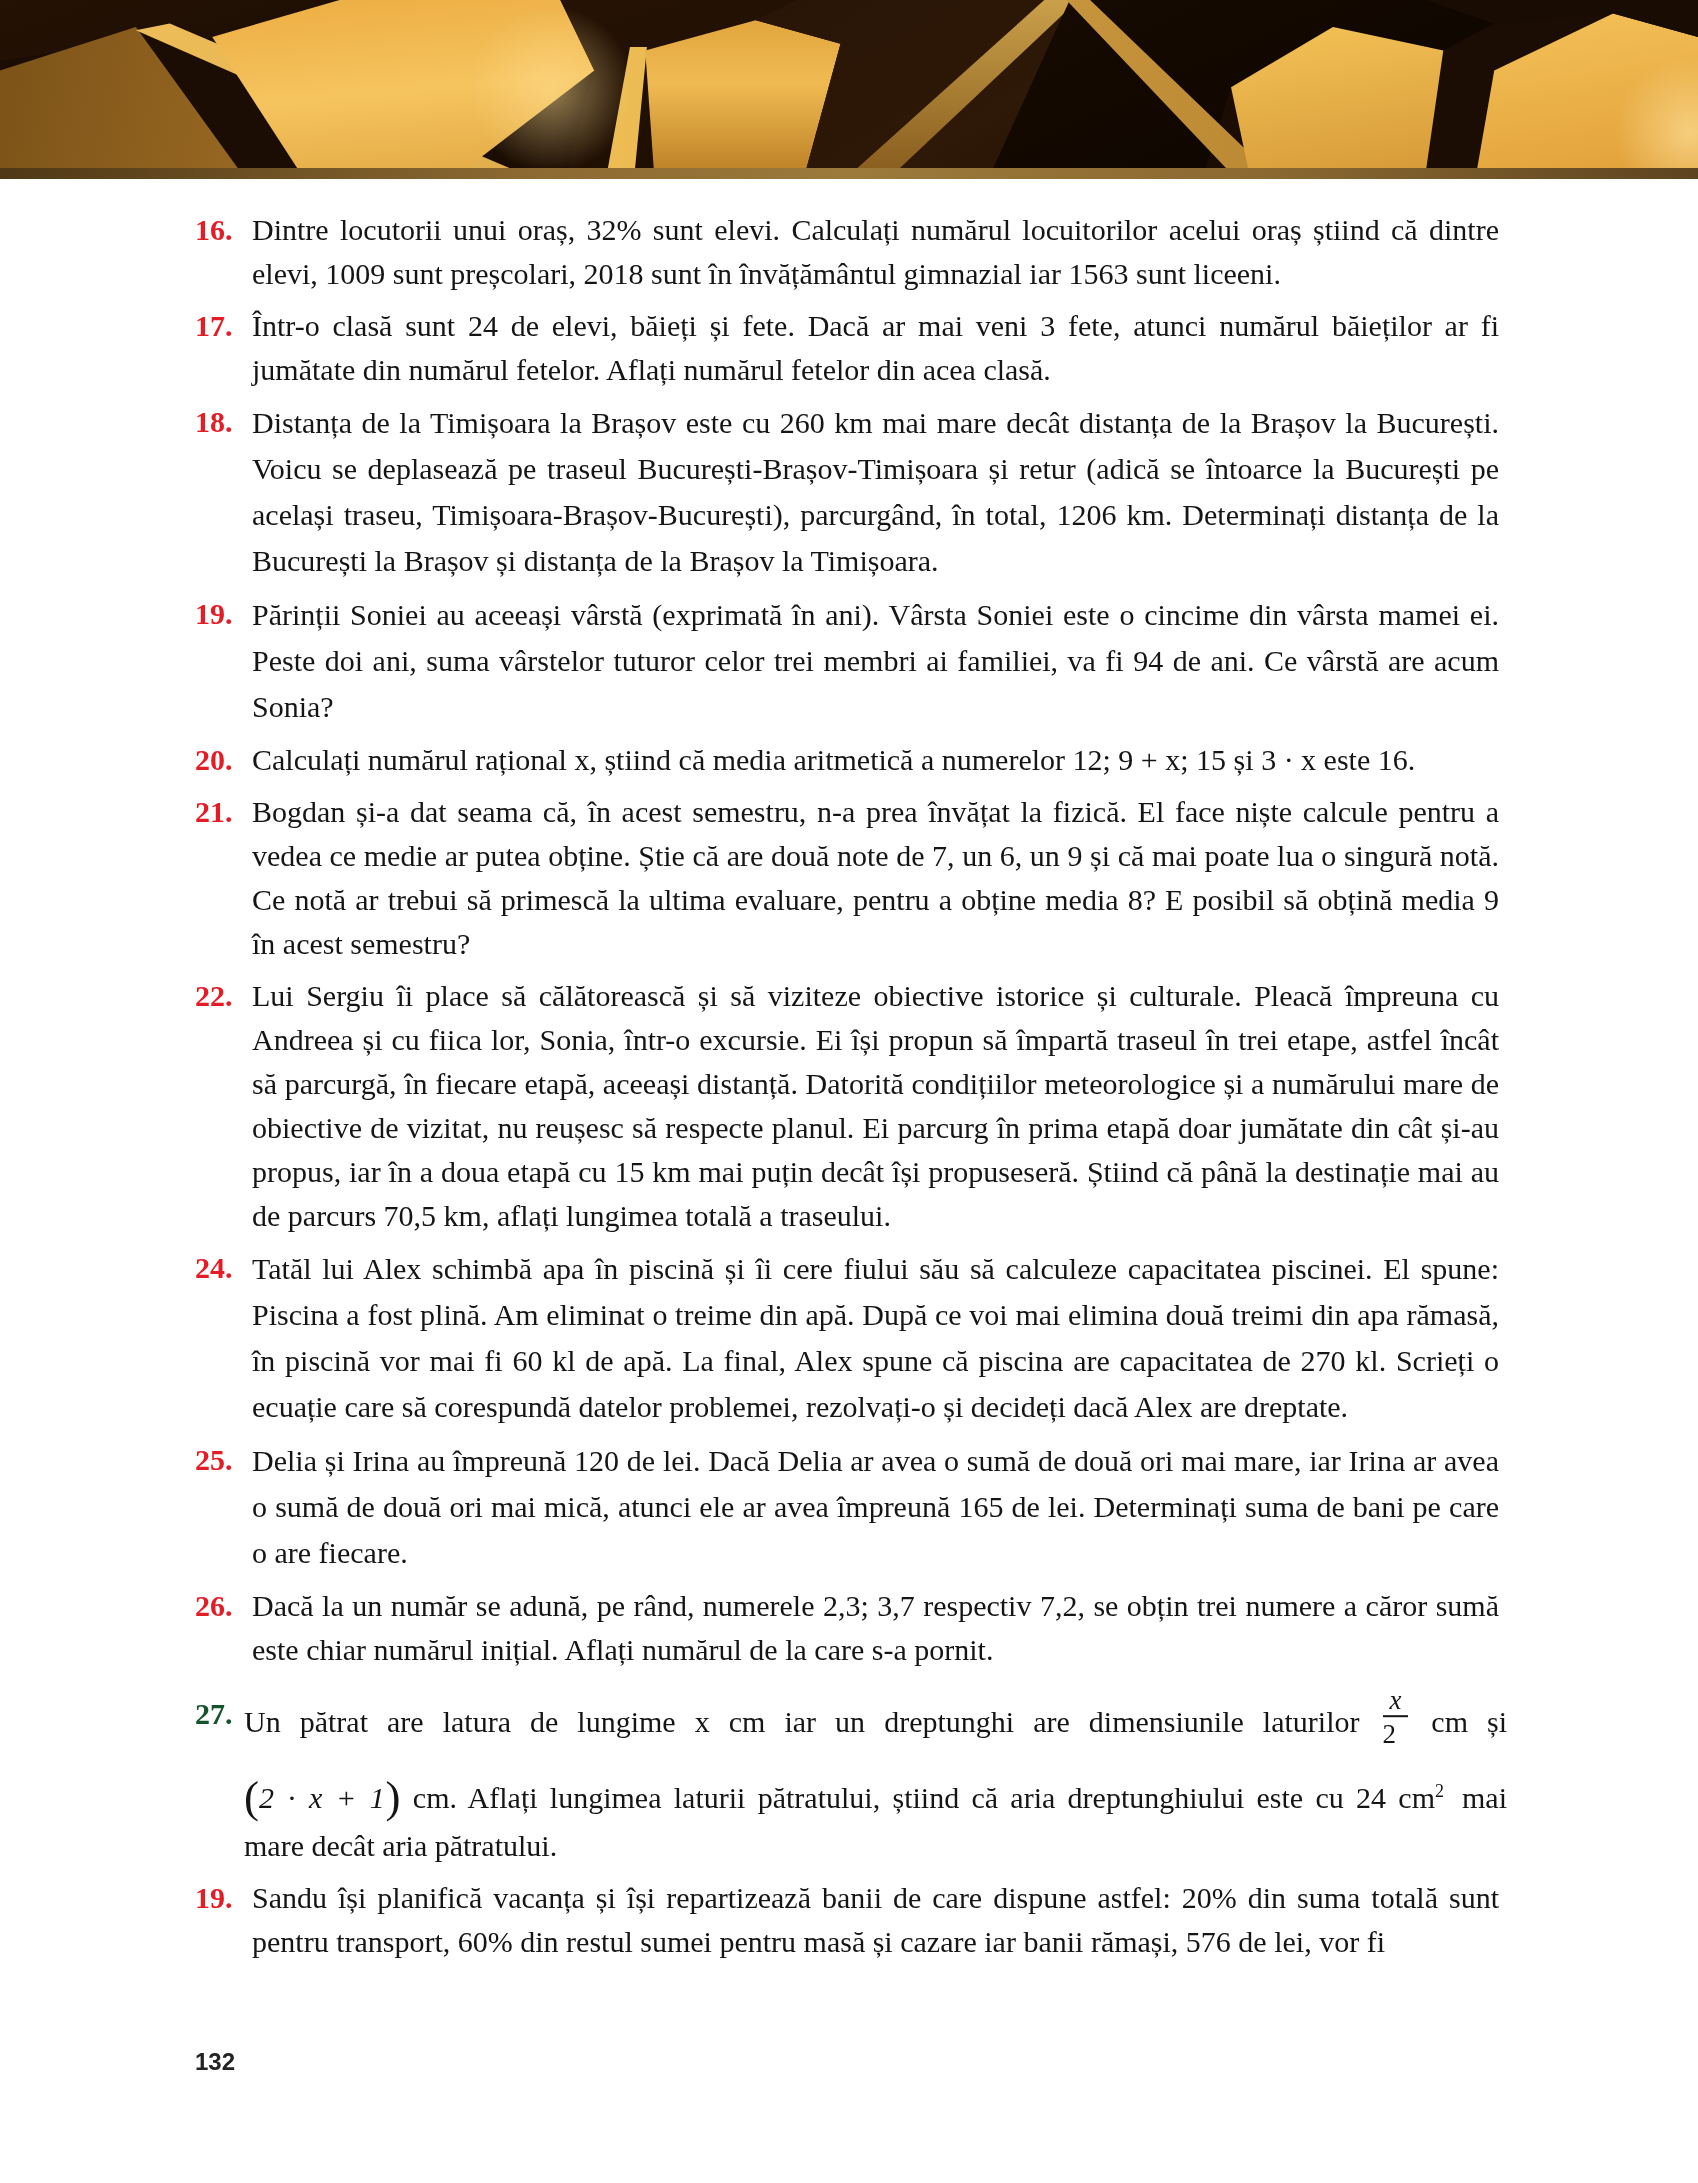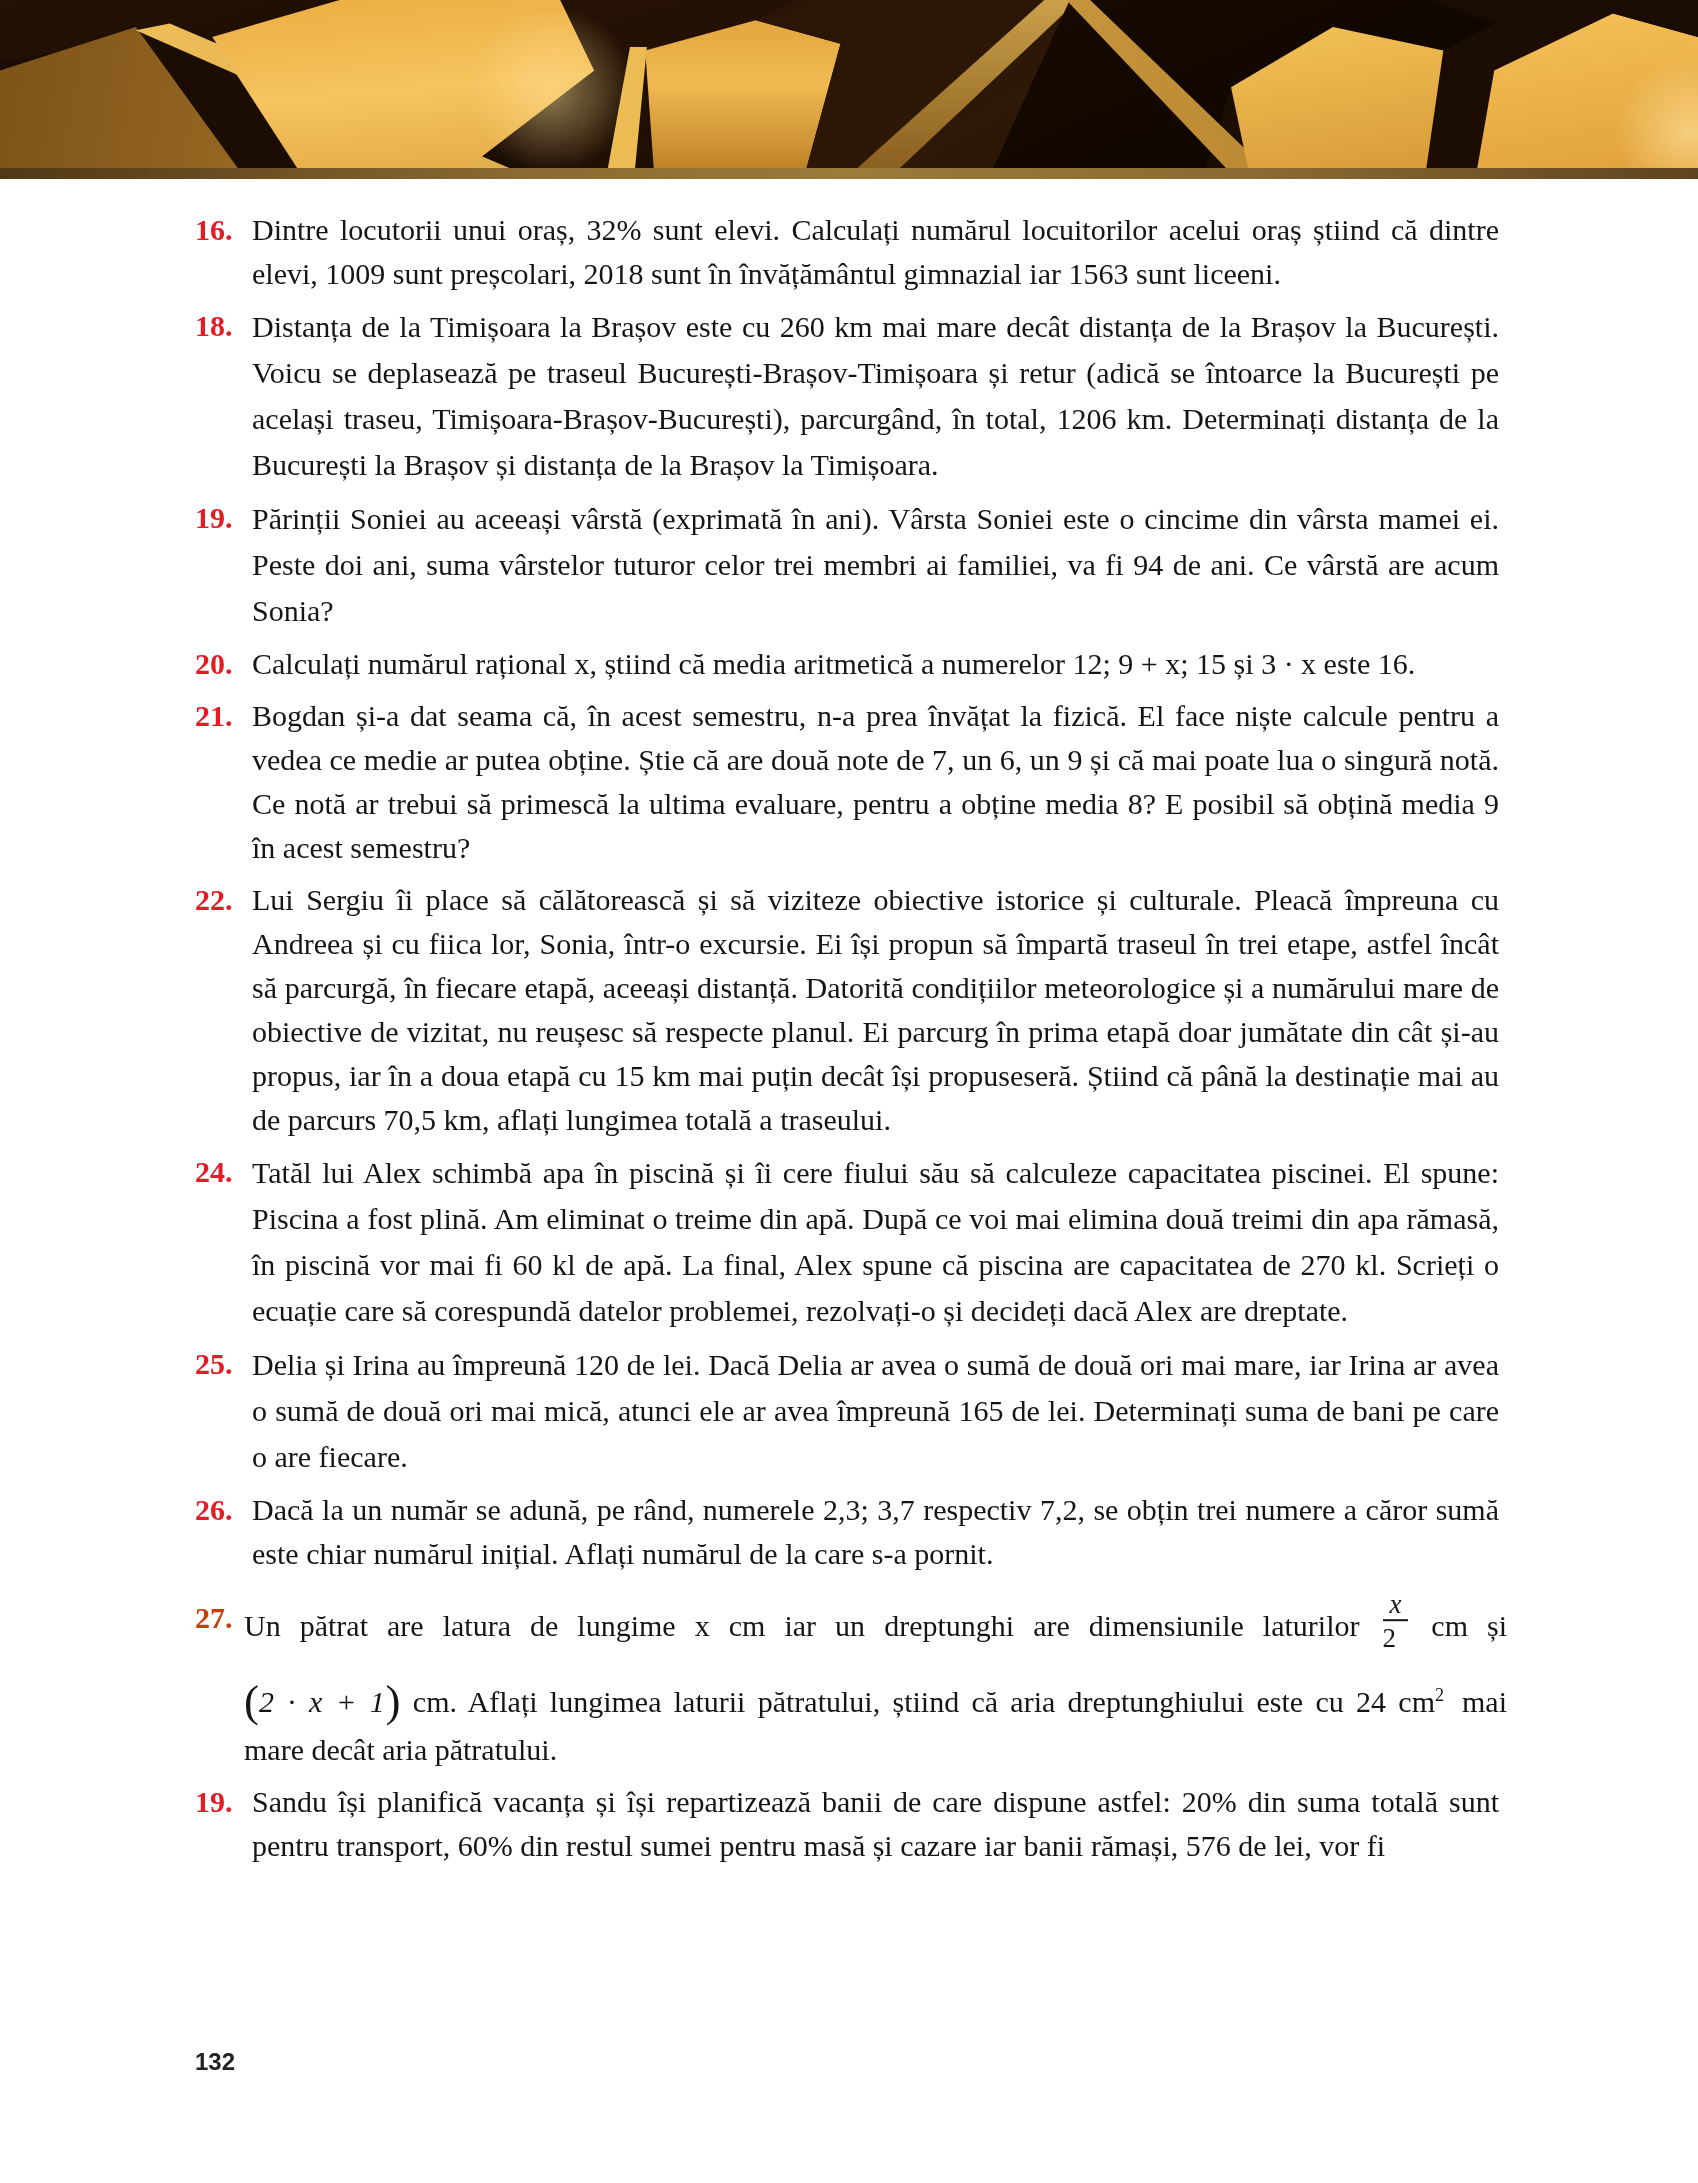--- a/index.html
+++ b/index.html
@@ -78,20 +78,24 @@
     <div class="bbar"></div>
   </div>
 
   <main class="content">
 
     <section class="problem">
       <span class="pnum rednum" style="color: rgb(227, 28, 37);">16.</span>
       <p class="ptext">Dintre locutorii unui oraș, 32% sunt elevi. Calculați numărul locuitorilor acelui oraș știind că dintre elevi, 1009 sunt preșcolari, 2018 sunt în învățământul gimnazial iar 1563 sunt liceeni.</p>
     </section>
 
+    <section class="problem">
+      <span class="pnum rednum" style="color: rgb(227, 28, 37);">17.</span>
+      <p class="ptext">Într-o clasă sunt 24 de elevi, băieți și fete. Dacă ar mai veni 3 fete, atunci numărul băieților ar fi jumătate din numărul fetelor. Aflați numărul fetelor din acea clasă.</p>
+    </section>
 
     <section class="problem spread">
       <span class="pnum rednum" style="color: rgb(227, 28, 37);">18.</span>
       <p class="ptext">Distanța de la Timișoara la Brașov este cu 260 km mai mare decât distanța de la Brașov la București. Voicu se deplasează pe traseul București-Brașov-Timișoara și retur (adică se întoarce la București pe același traseu, Timișoara-Brașov-București), parcurgând, în total, 1206 km. Determinați distanța de la București la Brașov și distanța de la Brașov la Timișoara.</p>
     </section>
 
     <section class="problem spread">
       <span class="pnum rednum" style="color: rgb(227, 28, 37);">19.</span>
       <p class="ptext">Părinții Soniei au aceeași vârstă (exprimată în ani). Vârsta Soniei este o cincime din vârsta mamei ei. Peste doi ani, suma vârstelor tuturor celor trei membri ai familiei, va fi 94 de ani. Ce vârstă are acum Sonia?</p>
     </section>
@@ -121,21 +125,21 @@
       <span class="pnum rednum" style="color: rgb(227, 28, 37);">25.</span>
       <p class="ptext">Delia și Irina au împreună 120 de lei. Dacă Delia ar avea o sumă de două ori mai mare, iar Irina ar avea o sumă de două ori mai mică, atunci ele ar avea împreună 165 de lei. Determinați suma de bani pe care o are fiecare.</p>
     </section>
 
     <section class="problem">
       <span class="pnum rednum" style="color: rgb(227, 28, 37);">26.</span>
       <p class="ptext">Dacă la un număr se adună, pe rând, numerele 2,3; 3,7 respectiv 7,2, se obțin trei numere a căror sumă este chiar numărul inițial. Aflați numărul de la care s-a pornit.</p>
     </section>
 
     <section class="problem">
-      <span class="pnum rednum" style="color: #c2410c;">27.</span>
+      <span class="pnum rednum" style="color: #14532d;">27.</span>
       <div class="p27line p27l1">
         <span>Un pătrat are latura de lungime x cm iar un dreptunghi are dimensiunile laturilor</span>
         <span class="frac"><span class="fn">x</span><span class="fd">2</span></span>
         <span>cm și</span>
       </div>
       <div class="p27line p27l2">
         <span class="bp">(</span><span class="mexpr">2 · x + 1</span><span class="bp">)</span>
         <span>cm. Aflați lungimea laturii pătratului, știind că aria dreptunghiului este cu 24 cm</span><sup class="sup">2</sup><span class="gapword">mai</span>
       </div>
       <div class="p27l3">mare decât aria pătratului.</div>

